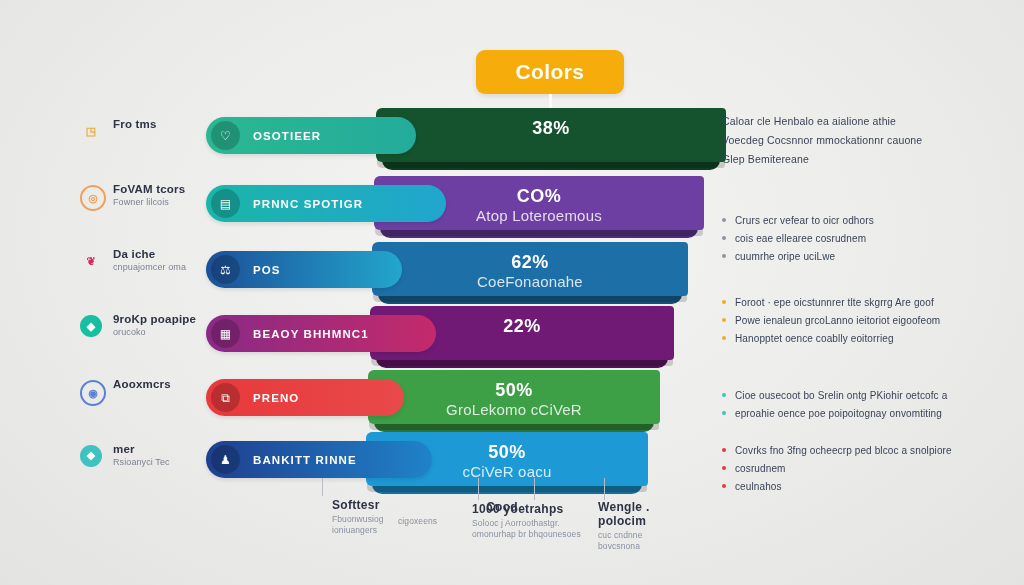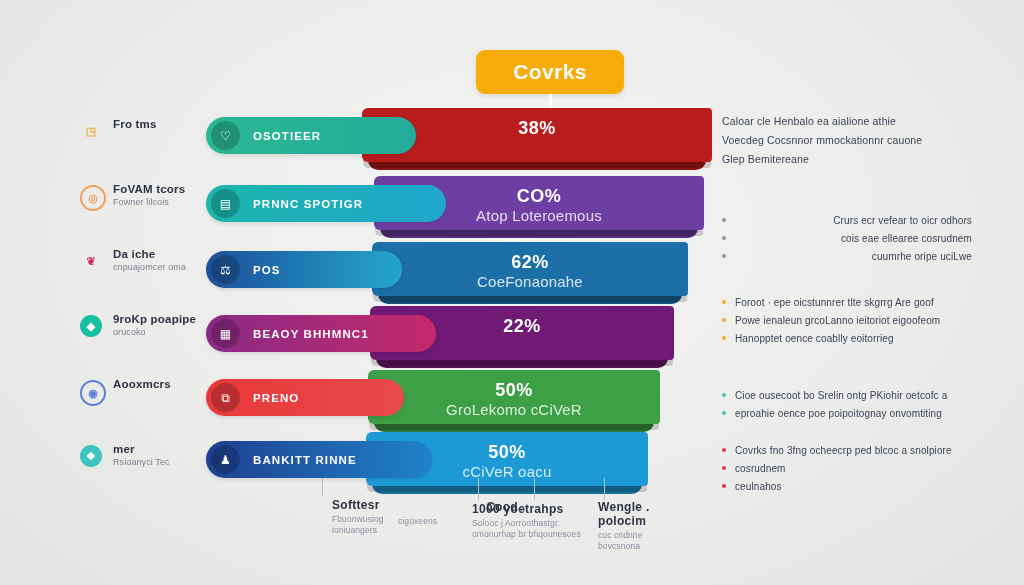--- a/index.html
+++ b/index.html
@@ -112,21 +112,21 @@
     font-size:8.5px;color:#8a90a0;line-height:1.35;margin-top:2px;
     letter-spacing:.1px;filter:blur(.45px);
   }
 </style>
 </head>
 <body>
 
 <div class="stage">
 
   <div class="badge">
-    <span>Covrks</span>
+    <span>Colors</span>
   </div>
   <div class="badge-stem"></div>
   <div class="badge-tee"></div>
 
   <div class="legend" id="legend">
       <div class="legend-row">
         <span class="legend-ico " style="color: rgb(237, 170, 60);">
           <span class="gl">◳</span>
         </span>
         <div class="legend-txt">
@@ -176,21 +176,21 @@
         </span>
         <div class="legend-txt">
           <div class="legend-title">mer</div>
           <div class="legend-sub">Rsioanyci Tec</div>
         </div>
       </div>
     </div>
 
   <div class="stack" id="stack">
       <div class="layer" style="top: 0px; width: 520px;">
-        <div class="slab" style="left: 156px; width: 350px; background: #b91c1c;">
+        <div class="slab" style="left: 170px; width: 350px; background: #14532d;">
           <div class="slab-val">38%</div>
           <div class="slab-sub"></div>
         </div>
         <div class="pill" style="left: 0px; width: 210px; background: linear-gradient(90deg, rgb(43, 183, 146), rgb(35, 172, 155));">
           <div class="pill-ico">♡</div>
           <div class="pill-label">OSOTIEER</div>
         </div>
       </div>
       <div class="layer" style="top: 68px; width: 520px;">
         <div class="slab" style="left: 168px; width: 330px; background: rgb(109, 63, 163);">
@@ -242,21 +242,21 @@
         </div>
       </div>
     </div>
 
   <div class="notes" id="notes" style="position: absolute; height: 380px;">
       <div class="para">
         <p>Caloar cle Henbalo ea aialione athie</p>
         <p>Voecdeg Cocsnnor mmockationnr cauone</p>
         <p>Glep Bemitereane</p>
       </div>
-      <ul class="bullets blk" style="position: absolute; top: 100px; left: 0px; width: 250px; text-align: right;">
+      <ul class="bullets blk" style="position: absolute; top: 100px; left: 0px; width: 250px;">
         <li style="--bc: #8d94a4;">Crurs ecr vefear to oicr odhors</li>
         <li style="--bc: #8d94a4;">cois eae ellearee cosrudnem</li>
         <li style="--bc: #8d94a4;">cuumrhe oripe uciLwe</li>
       </ul>
       <ul class="bullets blk" style="position: absolute; top: 182px; left: 0px; width: 250px;">
         <li style="--bc: #f2ab24;">Foroot · epe oicstunnrer tlte skgrrg Are goof</li>
         <li style="--bc: #f2ab24;">Powe ienaleun grcoLanno ieitoriot eigoofeom</li>
         <li style="--bc: #f2ab24;">Hanopptet oence coablly eoitorrieg</li>
       </ul>
       <ul class="bullets blk" style="position: absolute; top: 275px; left: 0px; width: 250px;">

